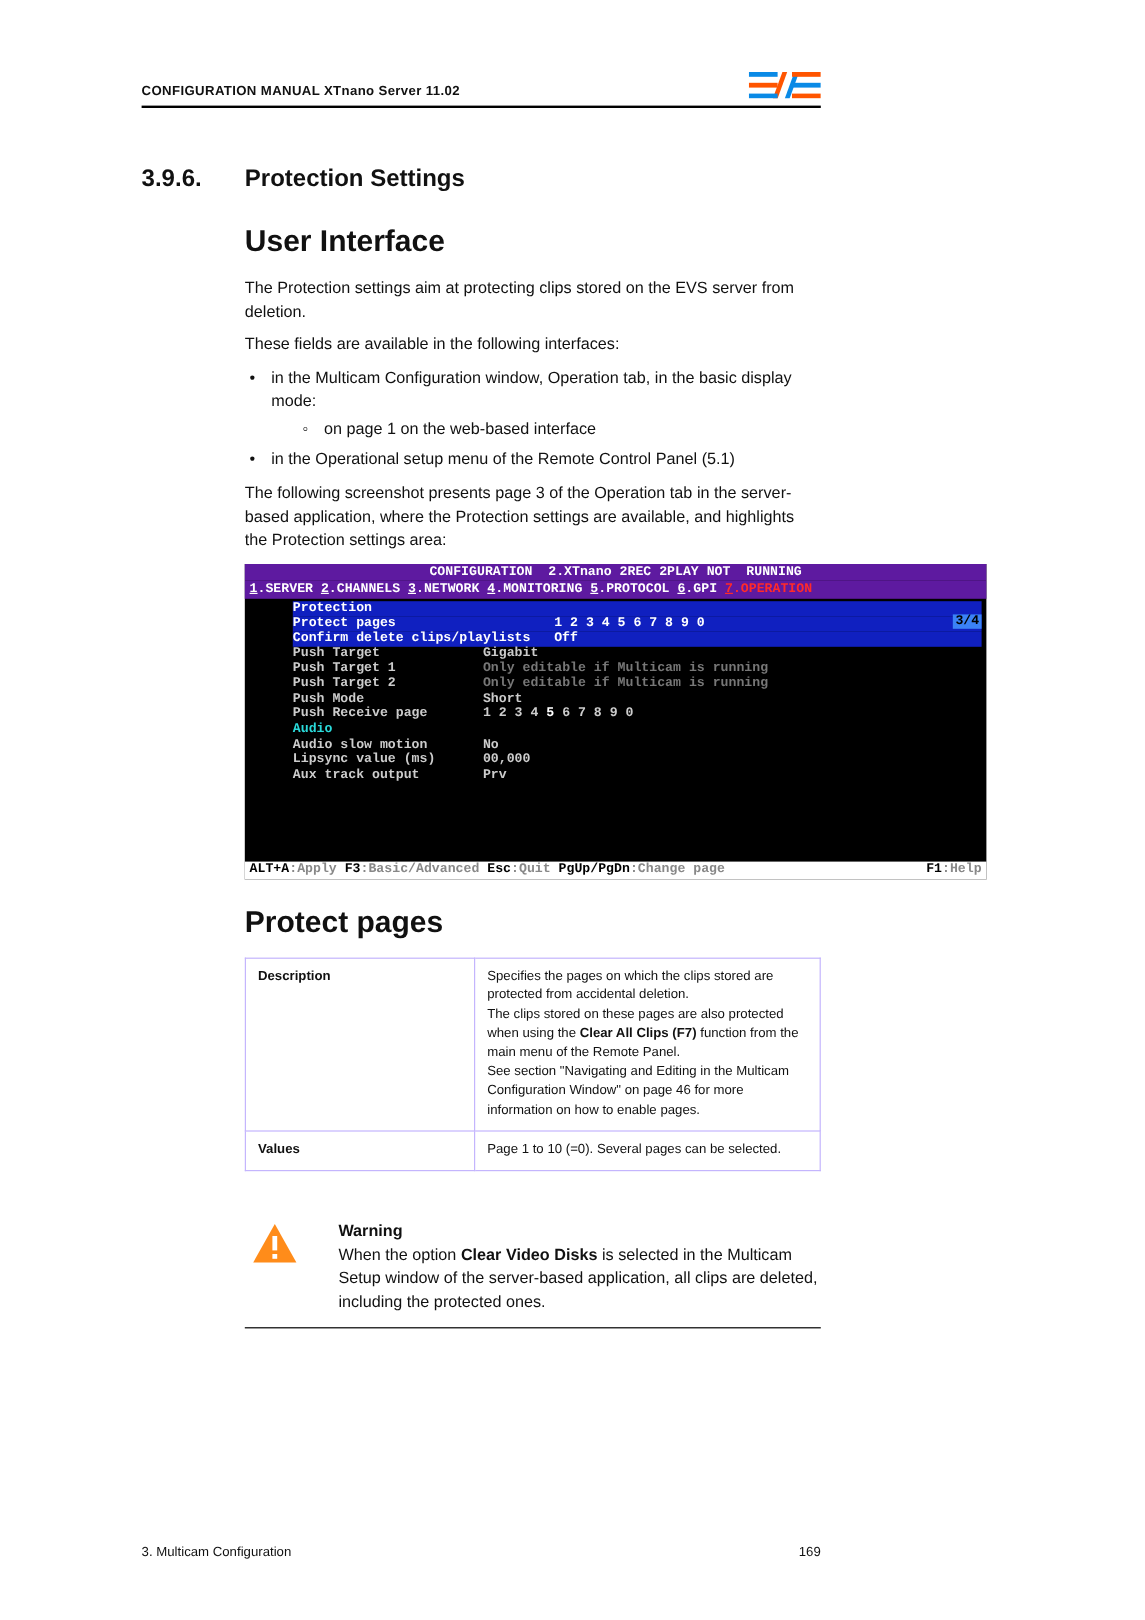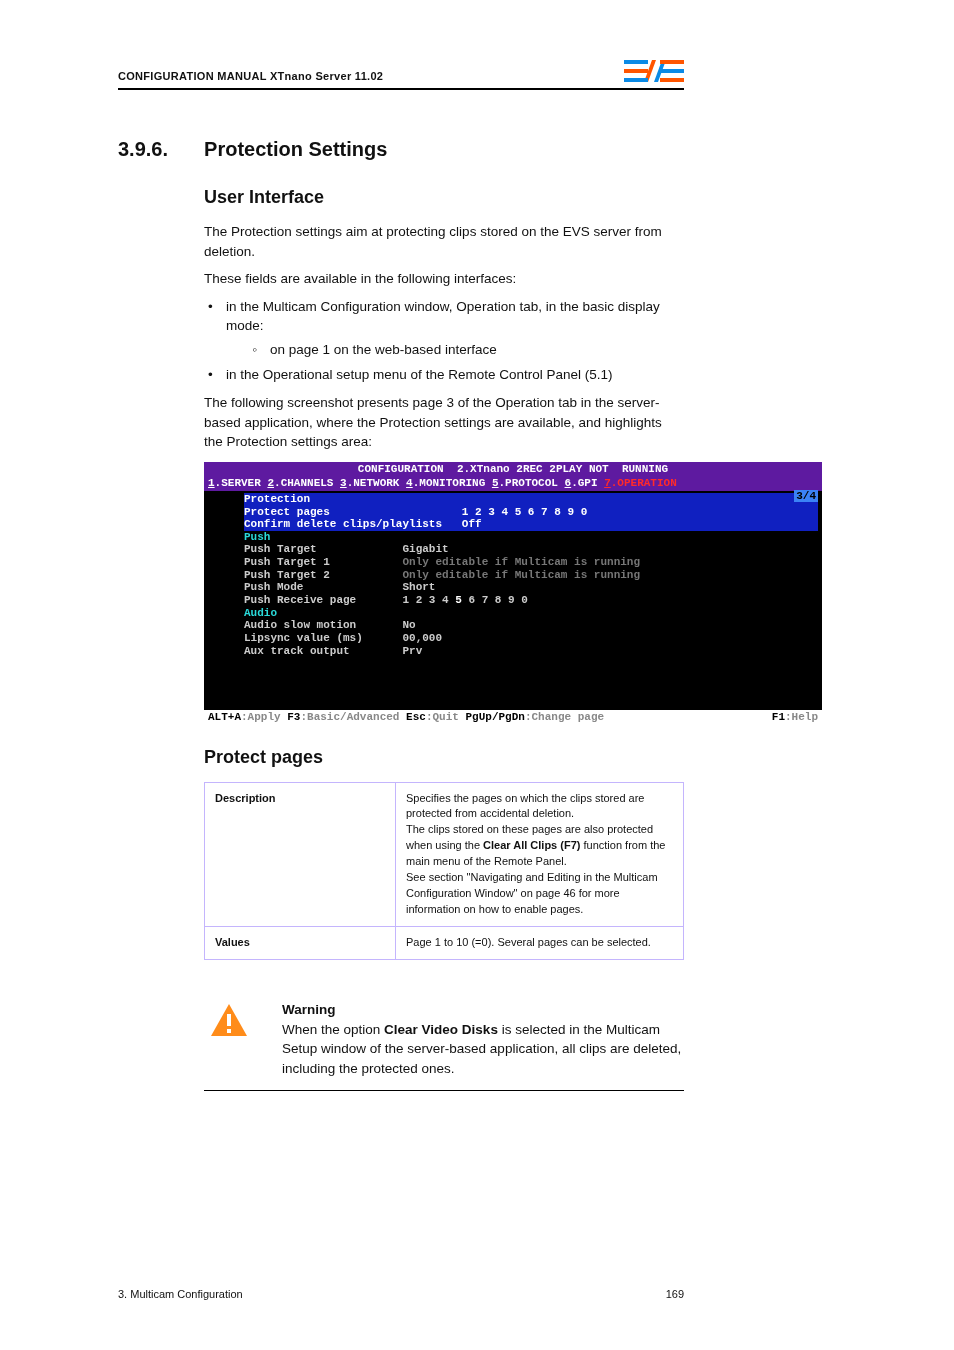--- a/index.html
+++ b/index.html
@@ -34,21 +34,21 @@
     gap: 3px;
   }
   h1 {
     font-size: 20px;
     font-weight: bold;
     margin: 48px 0 26px 0;
     display: flex;
     gap: 36px;
   }
   h2 {
-    font-size: 18px;
+    font-size: 25px;
     font-weight: bold;
     margin: 22px 0 14px 0;
   }
   .section-indent { margin-left: 86px; }
   p { margin: 8px 0; line-height: 1.45; }
   ul.bul { list-style: none; padding-left: 0; margin: 6px 0; }
   ul.bul > li { position: relative; padding-left: 22px; margin: 6px 0; line-height: 1.45;}
   ul.bul > li::before { content: "•"; position: absolute; left: 4px; }
   ul.sub { list-style: none; padding-left: 0; margin: 4px 0 4px 22px;}
   ul.sub > li { position: relative; padding-left: 22px; margin: 4px 0; line-height: 1.45;}
@@ -78,21 +78,21 @@
     background: #5e1aa0;
     color: #fff;
     padding: 1px 4px;
     white-space: pre;
   }
   .term .tabs .num { text-decoration: underline; }
   .term .tabs .active { color: #ff2a2a; }
   .term .pagecount {
     position: absolute;
     right: 4px;
-    top: 28px;
+    top: 42px;
     background: #3b82f6;
     color: #000;
     padding: 0 2px;
   }
   .term .body {
     padding: 2px 4px 2px 4px;
     min-height: 215px;
     margin-left: 36px;
   }
   .term .body .row { white-space: pre; }
@@ -196,21 +196,20 @@
     <p>The following screenshot presents page 3 of the Operation tab in the server-based application, where the Protection settings are available, and highlights the Protection settings area:</p>
 
     <div class="term">
       <div class="titlebar">CONFIGURATION  2.XTnano 2REC 2PLAY NOT  RUNNING</div>
       <div class="tabs"><span class="num">1</span>.SERVER <span class="num">2</span>.CHANNELS <span class="num">3</span>.NETWORK <span class="num">4</span>.MONITORING <span class="num">5</span>.PROTOCOL <span class="num">6</span>.GPI <span class="active"><span class="num">7</span>.OPERATION</span></div>
       <div class="pagecount">3/4</div>
       <div class="body">
         <div class="row hl">Protection</div>
         <div class="row hl">Protect pages                    1 2 3 4 5 6 7 8 9 0</div>
         <div class="row hl">Confirm delete clips/playlists   Off</div>
-        <div class="row cyan">Push</div>
         <div class="row">Push Target             Gigabit</div>
         <div class="row">Push Target 1           <span class="gray">Only editable if Multicam is running</span></div>
         <div class="row">Push Target 2           <span class="gray">Only editable if Multicam is running</span></div>
         <div class="row">Push Mode               Short</div>
         <div class="row">Push Receive page       1 2 3 4 <span style="color:#fff">5</span> 6 7 8 9 0</div>
         <div class="row cyan">Audio</div>
         <div class="row">Audio slow motion       No</div>
         <div class="row">Lipsync value (ms)      00,000</div>
         <div class="row">Aux track output        Prv</div>
       </div>

